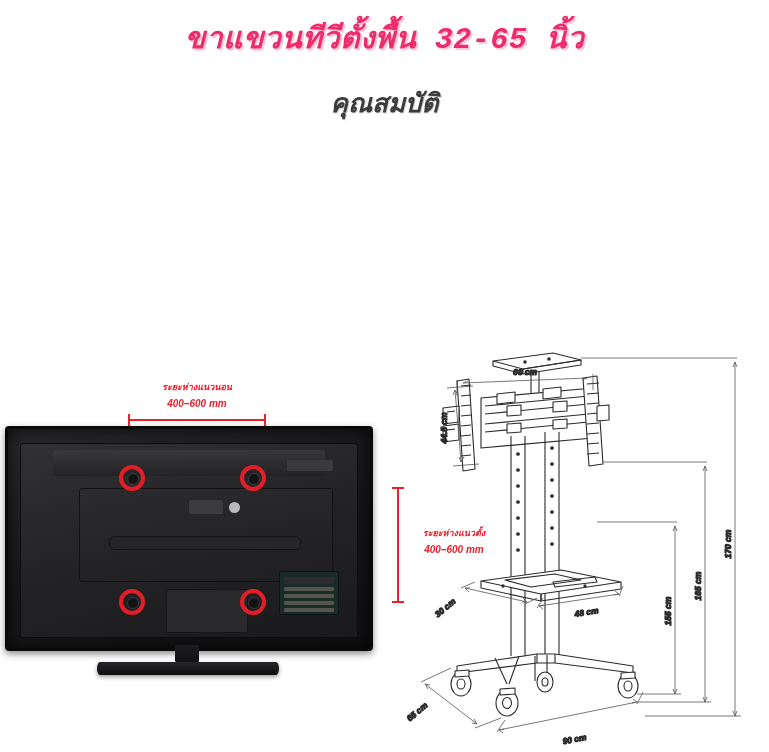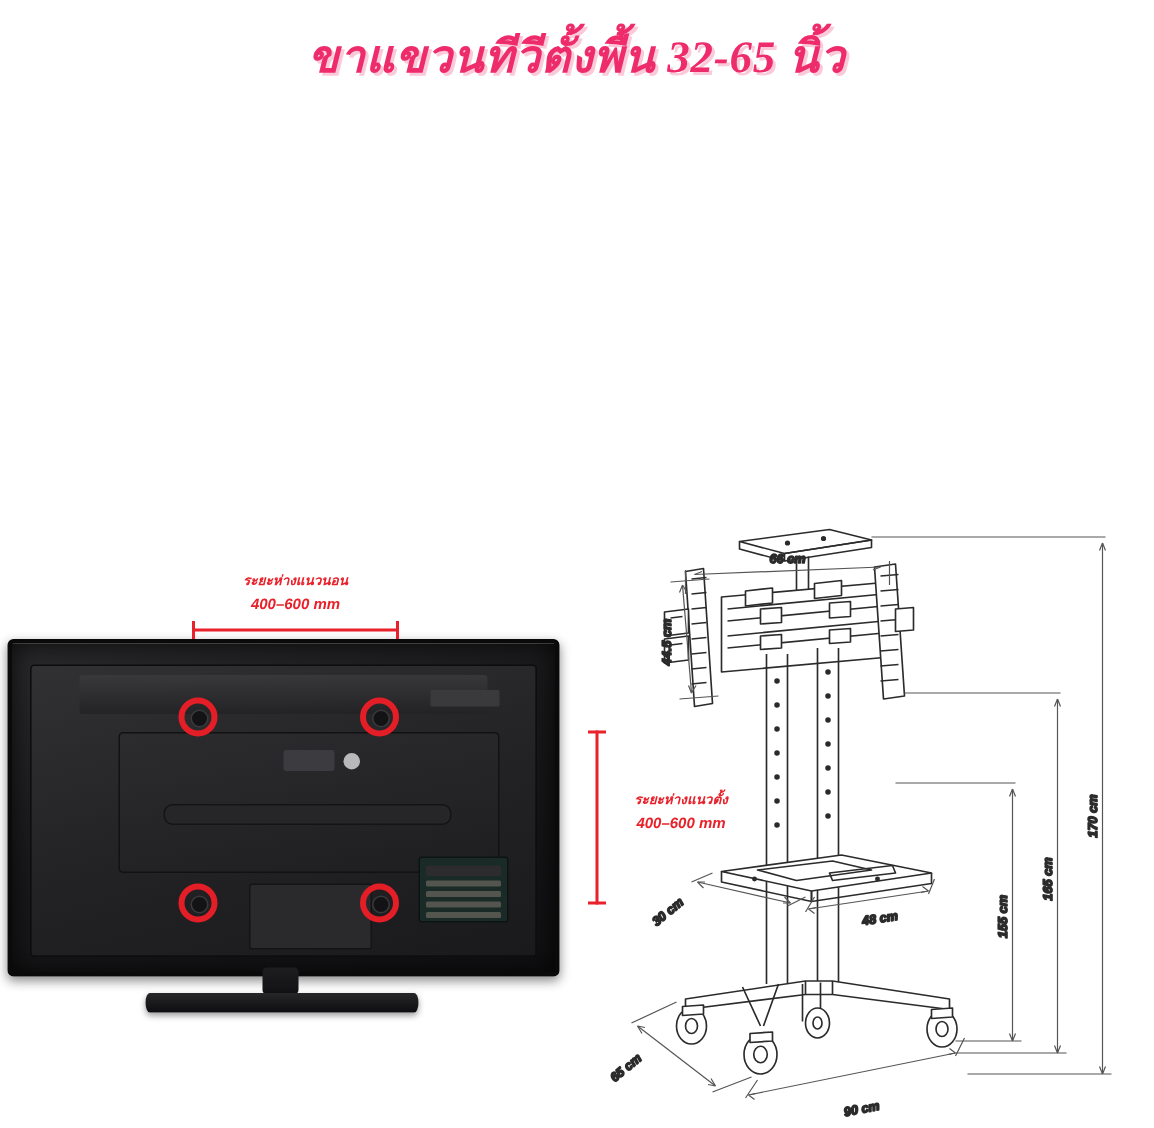--- a/index.html
+++ b/index.html
@@ -10,21 +10,21 @@
   }
   .page{position:relative;width:769px;height:752px;background:#fff;}
 
   
   .title-wrap{position:absolute;left:0;top:14px;width:769px;text-align:center;}
   .title{
     display:inline-block;
     font-size:30px;font-weight:bold;font-style:italic;
     color:#EE2C6C;letter-spacing:.5px;
     text-shadow:2px 2px 0 rgba(238,44,108,.25);
-    font-family:Liberation Serif, serif;
+    font-family:Liberation Mono, monospace;
   }
   .subtitle-wrap{position:absolute;left:0;top:82px;width:769px;text-align:center;}
   .subtitle{
     display:inline-block;
     font-size:26px;font-weight:bold;font-style:italic;color:#3b3b3b;
     text-shadow:1px 1px 0 rgba(0,0,0,.18);
   }
 
   
   .spec-table{
@@ -176,20 +176,23 @@
     font-size:8.5px;font-style:italic;font-weight:bold;fill:#2c2c2c;
   }
 </style>
 </head>
 <body>
 
 <div class="page">
 
   <div class="title-wrap">
     <span class="title">ขาแขวนทีวีตั้งพื้น 32-65 นิ้ว</span>
+  </div>
+  <div class="subtitle-wrap">
+    <span class="subtitle">คุณสมบัติ</span>
   </div>
 
   <table class="spec-table">
     <colgroup>
       <col style="width:108px">
         <col style="width:130px">
       <col style="width:104px">
         <col style="width:172px">
       <col style="width:104px">
         <col style="width:109px">

